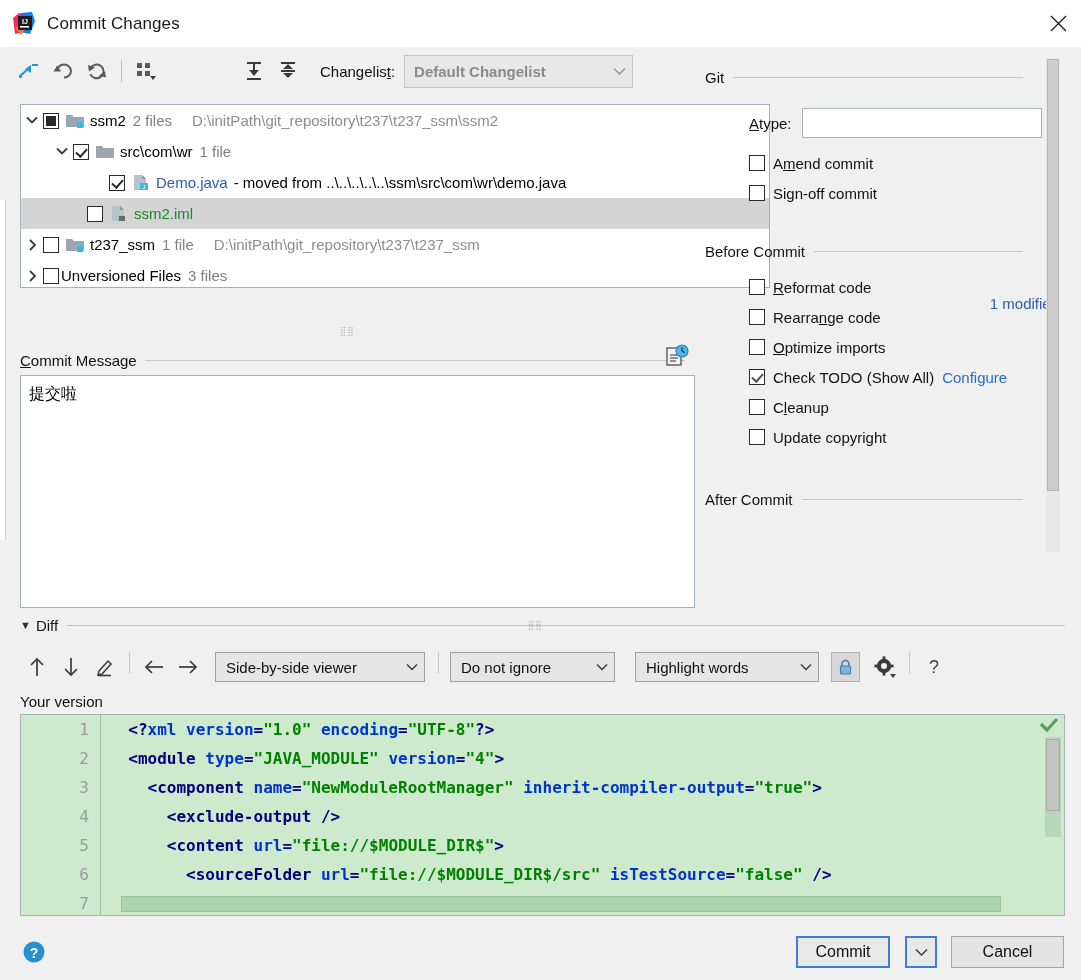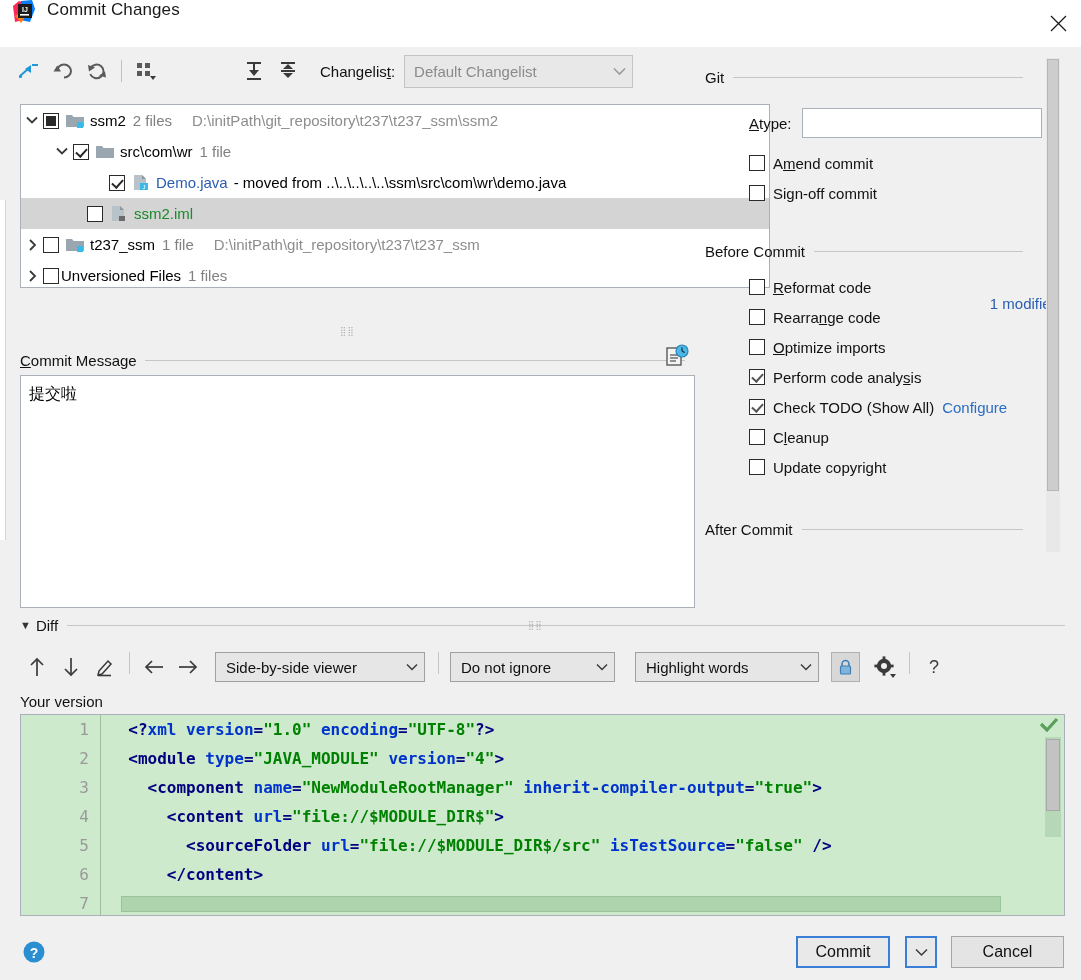--- a/index.html
+++ b/index.html
@@ -8,21 +8,21 @@
     background:#f0f0f0;
     font-family:"Liberation Sans","DejaVu Sans",sans-serif;
     font-size:15px;color:#000;
     -webkit-font-smoothing:antialiased;
   }
   .dialog{position:relative;width:1081px;height:980px;background:#f0f0f0;}
 
   
   .titlebar{
     position:absolute;left:0;top:0;width:1081px;height:47px;
-    background:#ffffff;display:flex;align-items:flex-start;
+    background:#ffffff;display:flex;align-items:center;
     border-bottom:5px solid #4c1d95;
   }
   .ij-logo{width:24px;height:24px;margin-left:12px;position:relative;flex:0 0 auto;}
   .ij-logo svg{display:block;}
   .title-text{margin-left:11px;font-size:17px;color:#1a1a1a;letter-spacing:.1px;}
   .close-btn{
     position:absolute;right:0;top:0;width:46px;height:46px;
     display:flex;align-items:center;justify-content:center;
     background:#fff;
   }
@@ -36,21 +36,21 @@
   .tb-icon{width:34px;height:30px;display:flex;align-items:center;justify-content:center;}
   .tb-sep{width:1px;height:22px;background:#c0c0c0;margin:0 7px;}
   .tb-gap{width:74px;}
   .changelist-label{margin-left:15px;font-size:15px;color:#111;}
   .changelist-label u{text-decoration:underline;}
   .changelist-box{
     margin-left:9px;width:229px;height:33px;background:#e8e8e8;
     border:1px solid #c4c4c4;display:flex;align-items:center;
     box-sizing:border-box;
   }
-  .changelist-value{flex:1;padding-left:9px;font-size:15px;font-weight:normal;color:#8a8a8a;white-space:nowrap;}
+  .changelist-value{flex:1;padding-left:9px;font-size:15px;font-weight:bold;color:#8a8a8a;white-space:nowrap;}
   .changelist-arrow{width:26px;display:flex;align-items:center;justify-content:center;}
 
   
   .tree{
     position:absolute;left:20px;top:104px;width:750px;height:184px;
     background:#fff;border:1px solid #a9b0b8;box-sizing:border-box;overflow:hidden;
   }
   .trow{height:31px;display:flex;align-items:center;white-space:nowrap;}
   .trow.sel{background:#d4d4d4;}
   .twist{width:22px;display:flex;align-items:center;justify-content:center;flex:0 0 auto;}
@@ -359,21 +359,21 @@
     </div>
 
     <div class="trow">
       <span class="twist">
         <svg width="9" height="12" viewBox="0 0 9 12">
             <polyline points="2,1 7,6 2,11" stroke="#3a3a3a" stroke-width="1.8" fill="none"></polyline>
           </svg>
       </span>
       <span class="cb"></span>
       <span class="tname" style="margin-left:2px">Unversioned Files</span>
-      <span class="tmeta">1 files</span>
+      <span class="tmeta">3 files</span>
     </div>
 
   </div>
 
   <div class="modified">1 modified</div>
 
   <div class="splitter" style="top:324px">
     <span class="dots">⣿⣿</span>
   </div>
 
@@ -428,24 +428,20 @@
     <div class="opt-row">
       <span class="opt-cb"></span>
       <span class="opt-text"><span>Rearra</span><u>n</u><span>ge code</span></span>
     </div>
     <div class="opt-row">
       <span class="opt-cb"></span>
       <span class="opt-text"><span></span><u>O</u><span>ptimize imports</span></span>
     </div>
     <div class="opt-row">
       <span class="opt-cb checked"></span>
-      <span class="opt-text"><span>Perform code analy</span><u>s</u><span>is</span></span>
-    </div>
-    <div class="opt-row">
-      <span class="opt-cb checked"></span>
       <span class="opt-text">Check TODO (Show All)</span>
       <span class="opt-link">Configure</span>
     </div>
     <div class="opt-row">
       <span class="opt-cb"></span>
       <span class="opt-text"><span>C</span><u>l</u><span>eanup</span></span>
     </div>
     <div class="opt-row">
       <span class="opt-cb"></span>
       <span class="opt-text">Update copyright</span>
@@ -560,20 +556,21 @@
       <div class="gnum">3</div>
       <div class="gnum">4</div>
       <div class="gnum">5</div>
       <div class="gnum">6</div>
       <div class="gnum">7</div>
     </div>
     <div class="codearea" id="codearea">
         <div class="cline"><span class="tk-pl">  </span><span class="tk-tag">&lt;?</span><span class="tk-attr">xml</span><span class="tk-pl"> </span><span class="tk-attr">version</span><span class="tk-tag">=</span><span class="tk-val">"1.0"</span><span class="tk-pl"> </span><span class="tk-attr">encoding</span><span class="tk-tag">=</span><span class="tk-val">"UTF-8"</span><span class="tk-tag">?&gt;</span></div>
         <div class="cline"><span class="tk-pl">  </span><span class="tk-tag">&lt;module</span><span class="tk-pl"> </span><span class="tk-attr">type</span><span class="tk-tag">=</span><span class="tk-val">"JAVA_MODULE"</span><span class="tk-pl"> </span><span class="tk-attr">version</span><span class="tk-tag">=</span><span class="tk-val">"4"</span><span class="tk-tag">&gt;</span></div>
         <div class="cline"><span class="tk-pl">    </span><span class="tk-tag">&lt;component</span><span class="tk-pl"> </span><span class="tk-attr">name</span><span class="tk-tag">=</span><span class="tk-val">"NewModuleRootManager"</span><span class="tk-pl"> </span><span class="tk-attr">inherit-compiler-output</span><span class="tk-tag">=</span><span class="tk-val">"true"</span><span class="tk-tag">&gt;</span></div>
+        <div class="cline"><span class="tk-pl">      </span><span class="tk-tag">&lt;exclude-output</span><span class="tk-pl"> </span><span class="tk-tag">/&gt;</span></div>
         <div class="cline"><span class="tk-pl">      </span><span class="tk-tag">&lt;content</span><span class="tk-pl"> </span><span class="tk-attr">url</span><span class="tk-tag">=</span><span class="tk-val">"file://$MODULE_DIR$"</span><span class="tk-tag">&gt;</span></div>
         <div class="cline"><span class="tk-pl">        </span><span class="tk-tag">&lt;sourceFolder</span><span class="tk-pl"> </span><span class="tk-attr">url</span><span class="tk-tag">=</span><span class="tk-val">"file://$MODULE_DIR$/src"</span><span class="tk-pl"> </span><span class="tk-attr">isTestSource</span><span class="tk-tag">=</span><span class="tk-val">"false"</span><span class="tk-pl"> </span><span class="tk-tag">/&gt;</span></div>
         <div class="cline"><span class="tk-pl">      </span><span class="tk-tag">&lt;/content&gt;</span></div>
       </div>
     <span class="diff-check">
       <svg width="20" height="16" viewBox="0 0 20 16">
           <polyline points="2,7 8,13 18,2" stroke="#5a9e5a" stroke-width="3.2" fill="none"></polyline>
         </svg>
     </span>
     <div class="diff-vscroll"></div>

